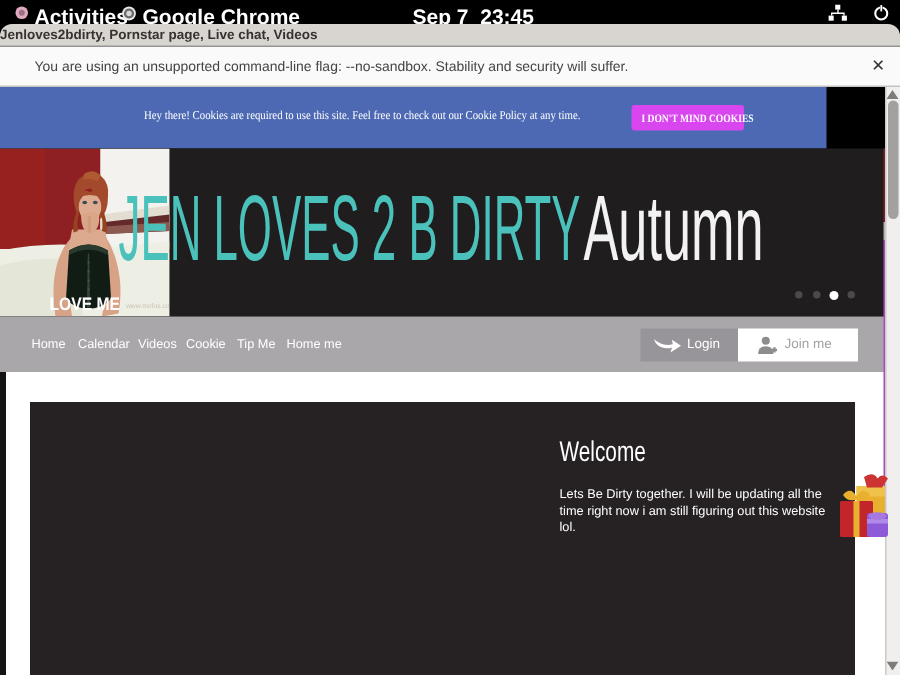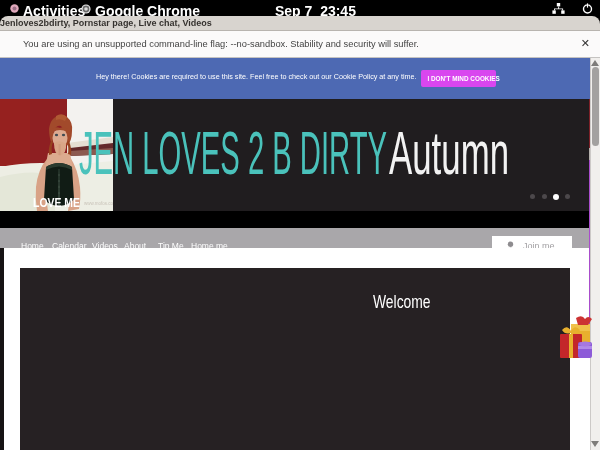--- a/index.html
+++ b/index.html
@@ -9,28 +9,28 @@
   #topbar { position:absolute; left:0; top:0; width:600px; height:16px; background:#000; color:#fff; }
   #topbar .t { position:absolute; font-size:14px; font-weight:bold; top:3px; }
   
   #titlebar { position:absolute; left:0; top:16px; width:600px; height:15px; background:#d8d4cf; border-radius:8px 8px 0 0; border-bottom:1px solid #b8b4af; }
   #titlebar .t { position:absolute; width:573px; text-align:left; top:2px; font-size:9px; font-weight:bold; color:#35322f; }
   
   #notif { position:absolute; left:0; top:31px; width:600px; height:27px; background:#fbfafa; border-bottom:1px solid #c5c3c1; }
   #notif .t { position:absolute; left:23px; top:8px; font-size:9.3px; color:#444; }
   #notif .x { position:absolute; right:10px; top:6px; font-size:11px; color:#333; }
   
-  #cookie { position:absolute; left:0; top:58px; width:598px; height:41px; background:#4d69b3; }
+  #cookie { position:absolute; left:0; top:58px; width:551px; height:41px; background:#4d69b3;font-family:Liberation Serif, serif; }
   #cookie .t { position:absolute; left:96px; top:14px; font-size:8px; color:#fff; white-space:nowrap; transform:scaleX(0.9); transform-origin:left; }
   #cookie .btn { position:absolute; left:421px; top:12px; width:75px; height:17px; background:#d946ef; border-radius:2px; color:#fff; font-size:7.5px; font-weight:bold; text-align:right; line-height:17px; white-space:nowrap; }
   
   #hero { position:absolute; left:0; top:99px; width:590px; height:112px; background:#201d1f; overflow:hidden; }
   #hero .dot { position:absolute; width:5px; height:5px; border-radius:50%; background:#4c484b; top:95px; }
   
-  #nav { position:absolute; left:0; top:228px; width:590px; height:37px; background:#a9a7aa;text-decoration:underline; }
+  #nav { position:absolute; left:0; top:211px; width:590px; height:37px; background:#a9a7aa;text-decoration:underline; }
   #nav .i { position:absolute; top:13px; font-size:8.5px; color:#fff; }
   #login { position:absolute; left:427px; top:8px; width:65px; height:22px; background:#97959a; color:#fff; font-size:9px; }
   #join { position:absolute; left:492px; top:8px; width:80px; height:22px; background:#fff; color:#a3a1a4; font-size:9px; }
   
   #contentbg { position:absolute; left:0; top:248px; width:590px; height:202px; background:#fff; }
   #blackstrip { position:absolute; left:0; top:248px; width:4px; height:202px; background:#161314; }
   #darkbox { position:absolute; left:20px; top:268px; width:550px; height:182px; background:#262123; }
   #welcome { position:absolute; left:373px; top:291px; color:#fff; }
   #welcome h2 { font-size:19px; font-weight:normal; transform:scaleX(0.73); transform-origin:left; }
   #welcome p { margin-top:11px; font-size:8.5px; line-height:11px; width:180px; }
@@ -136,39 +136,46 @@
   <div class="dot" style="left:530px"></div>
   <div class="dot" style="left:542px"></div>
   <div class="dot" style="left:553px;background:#fff;width:6px;height:6px;top:94.5px"></div>
   <div class="dot" style="left:565px"></div>
 </div>
 
 <div id="nav">
   <div class="i" style="left:21px">Home</div>
   <div class="i" style="left:52px">Calendar</div>
   <div class="i" style="left:92px">Videos</div>
-  <div class="i" style="left:124px">About</div>
+  <div class="i" style="left:124px">Cookie</div>
   <div class="i" style="left:158px">Tip Me</div>
   <div class="i" style="left:191px">Home me</div>
+  <div id="login">
+      <svg class="abs" style="left:9px;top:5px" width="18" height="12" viewBox="0 0 18 12" fill="#fff">
+        <path d="M0 2 Q1 6 5 7.5 Q9 8.8 12 7.6 L11 11 L18 6.5 L12 2.5 L12.5 5.5 Q8 6.6 4.5 5 Q1.5 3.8 0 2 Z"></path>
+      </svg>
+      <span class="abs" style="left:31px;top:5px">Login</span>
+    </div>
   <div id="join">
       <svg class="abs" style="left:13px;top:5px" width="13" height="13" viewBox="0 0 13 13" fill="#8e8c8f">
         <circle cx="5.5" cy="3.2" r="2.7"></circle>
         <path d="M0.5 11 Q1 6.8 5.5 6.8 Q10 6.8 10.5 11 L10.5 12 L0.5 12 Z"></path>
         <rect x="9.5" y="8.5" width="3.5" height="1.6"></rect>
         <rect x="10.45" y="7.5" width="1.6" height="3.5"></rect>
       </svg>
       <span class="abs" style="left:31px;top:5px">Join me</span>
     </div>
 </div>
 
 <div id="contentbg"></div>
 <div id="blackstrip"></div>
 <div id="darkbox"></div>
 <div id="welcome">
   <h2>Welcome</h2>
+  <p>Lets Be Dirty together. I will be updating all the time right now i am still figuring out this website lol.</p>
 </div>
 
 <div id="pline" style="top:99px;height:49px;background:#7c2027"></div>
 <div id="pline2" class="abs" style="left:589px;top:148px;width:2px;height:12px;background:#b5b0ac"></div>
 <div id="pline3" class="abs" style="left:589px;top:160px;width:2px;height:185px;background:#a94ccc"></div>
 
 <div id="sbar"></div>
 <div id="sthumb"></div>
 <svg class="abs" style="left:591px;top:60px" width="8" height="6" viewBox="0 0 8 6">
     <path d="M4 0 L8 6 L0 6 Z" fill="#7e7c7a"></path>

